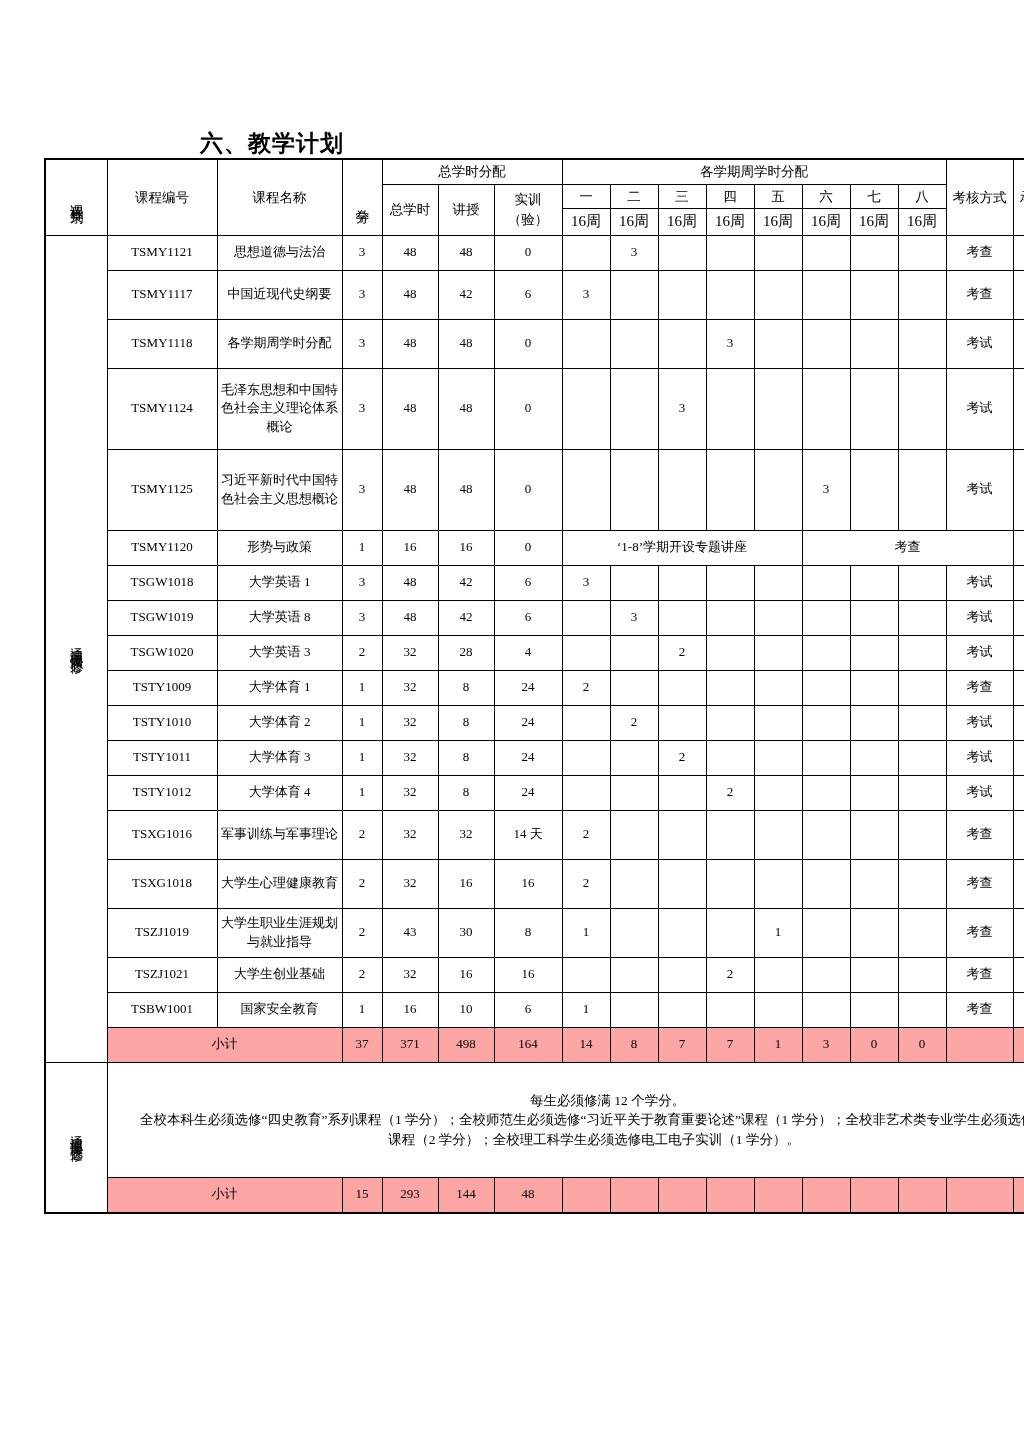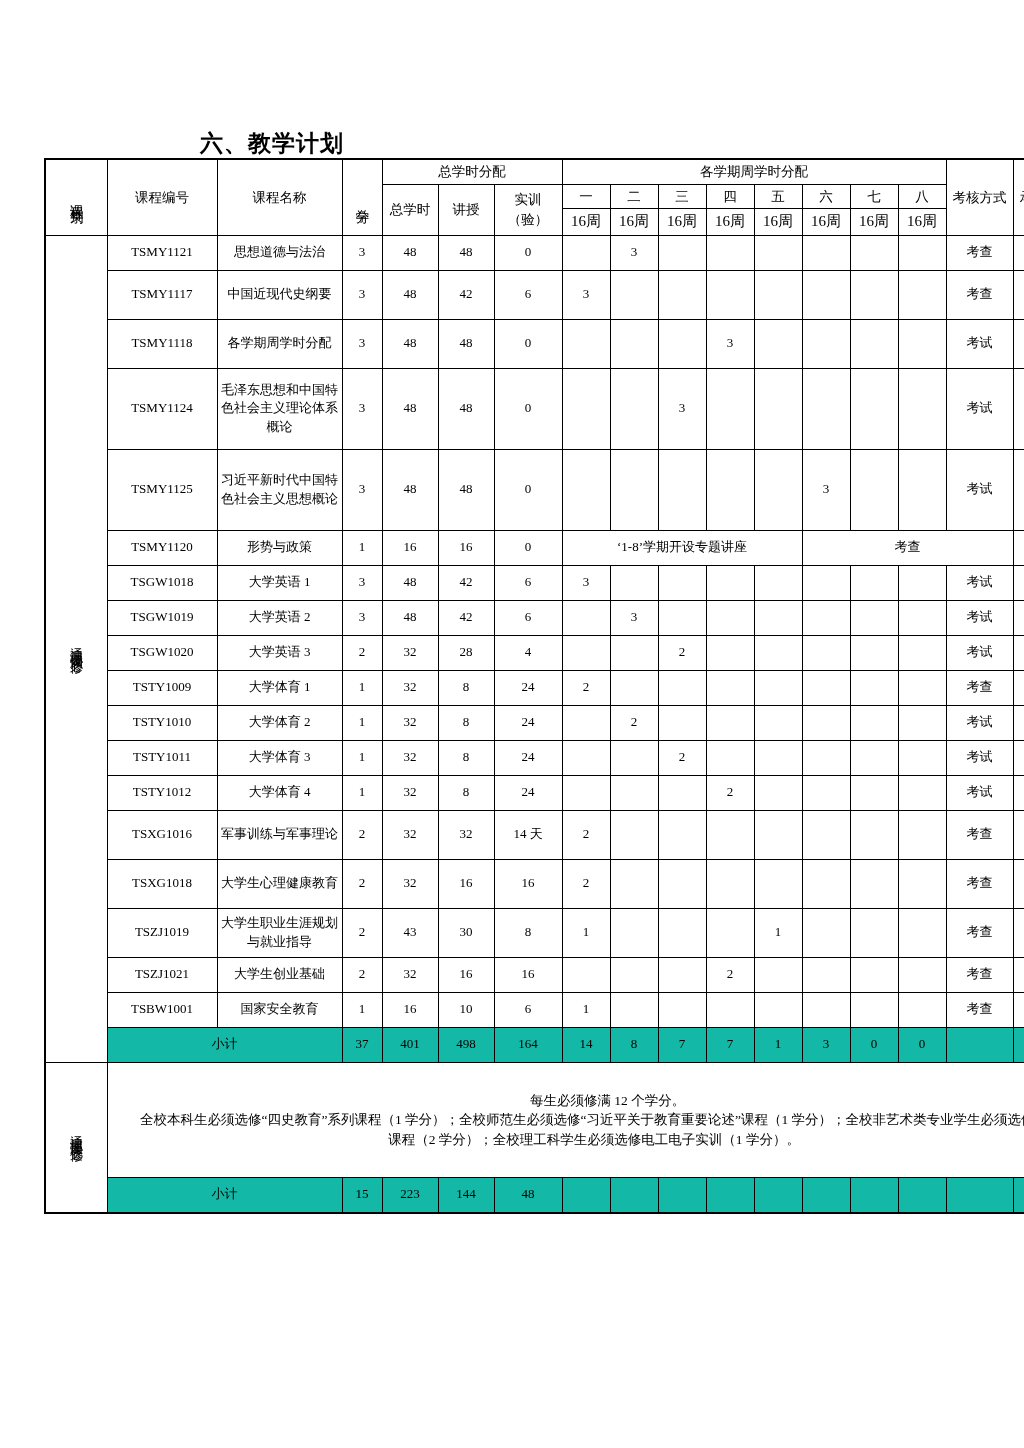--- a/index.html
+++ b/index.html
@@ -56,21 +56,21 @@
     writing-mode: vertical-rl;
     text-orientation: upright;
     letter-spacing: 2px;
     line-height: 1.35;
     white-space: pre-wrap;
     margin: 0 auto;
   }
   .hdr-cell { font-size: 13.5px; }
   .name-cell { text-align: center; font-family: Liberation Serif, serif; }
   .code-cell { font-family: "Liberation Serif", serif; }
-  .subtotal-row td { background: #14b8a6; }
+  .subtotal-row td { background: #fca5a5; }
   .note-cell {
     text-align: left;
     padding: 8px 10px 8px 14px;
     line-height: 1.9;
     font-size: 13.5px;
   }
   .note-cell p { margin: 0; }
   .note-indent { text-indent: 2em; }
   .tall { height: 44px; }
   .r-h { height: 30px; margin-left: 48px; }
@@ -274,21 +274,21 @@
         <td></td>
         <td></td>
         <td></td>
         <td></td>
         <td>考试</td>
         <td class="outer-r">外院</td>
       </tr>
 
       <tr>
         <td class="code-cell r-h">TSGW1019</td>
-        <td class="name-cell">大学英语 2</td>
+        <td class="name-cell">大学英语 8</td>
         <td>3</td>
         <td>48</td>
         <td>42</td>
         <td>6</td>
         <td></td>
         <td>3</td>
         <td></td>
         <td></td>
         <td></td>
         <td></td>
@@ -484,21 +484,21 @@
         <td></td>
         <td></td>
         <td></td>
         <td>考查</td>
         <td class="outer-r">保卫处</td>
       </tr>
 
       <tr class="subtotal-row">
         <td colspan="2" class="r-h">小计</td>
         <td>37</td>
-        <td>401</td>
+        <td>371</td>
         <td>498</td>
         <td>164</td>
         <td>14</td>
         <td>8</td>
         <td>7</td>
         <td>7</td>
         <td>1</td>
         <td>3</td>
         <td>0</td>
         <td>0</td>
@@ -512,21 +512,21 @@
         </td>
         <td class="note-cell" colspan="16" style="height:110px">
           <p class="note-indent">每生必须修满 12 个学分。</p>
           <p class="note-indent">全校本科生必须选修“四史教育”系列课程（1 学分）；全校师范生必须选修“习近平关于教育重要论述”课程（1 学分）；全校非艺术类专业学生必须选修艺术类课程（2 学分）；全校理工科学生必须选修电工电子实训（1 学分）。</p>
         </td>
       </tr>
 
       <tr class="subtotal-row">
         <td colspan="2" class="outer-b r-h">小计</td>
         <td class="outer-b">15</td>
-        <td class="outer-b">223</td>
+        <td class="outer-b">293</td>
         <td class="outer-b">144</td>
         <td class="outer-b">48</td>
         <td class="outer-b"></td>
         <td class="outer-b"></td>
         <td class="outer-b"></td>
         <td class="outer-b"></td>
         <td class="outer-b"></td>
         <td class="outer-b"></td>
         <td class="outer-b"></td>
         <td class="outer-b"></td>

